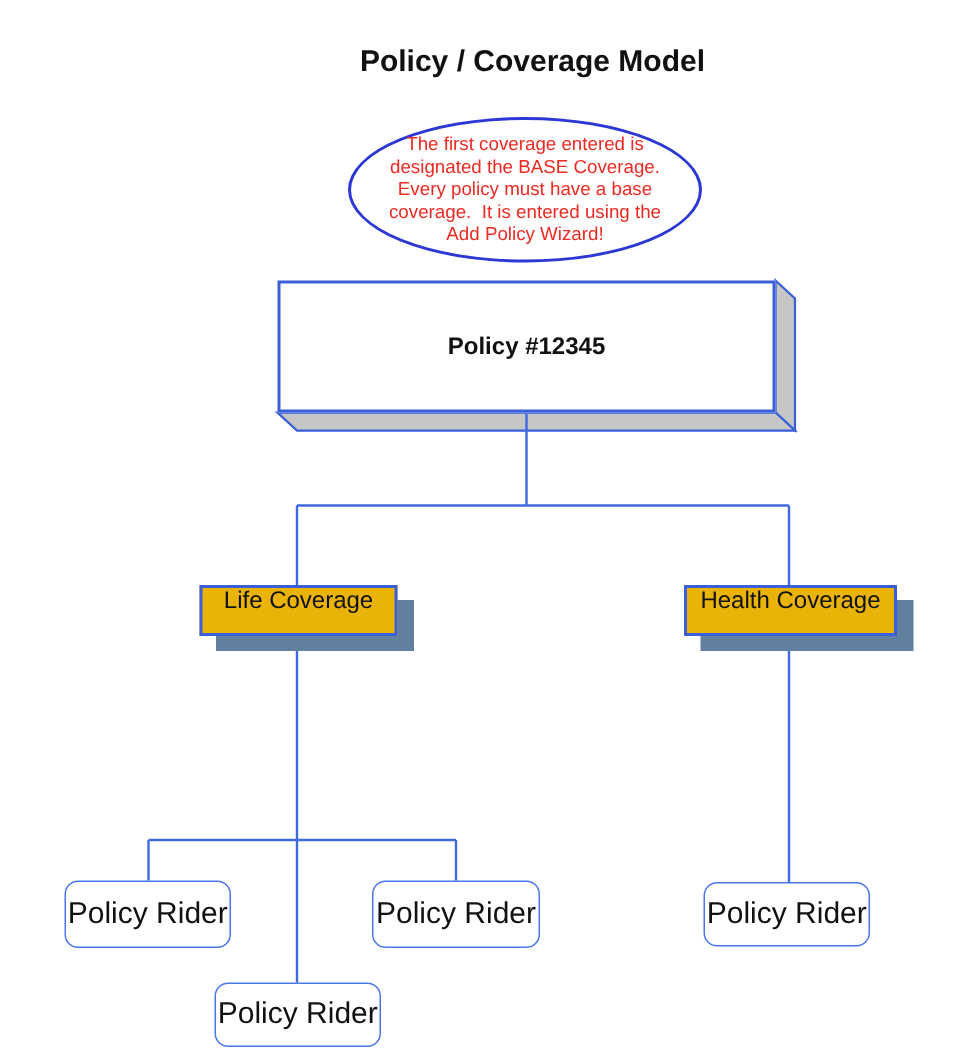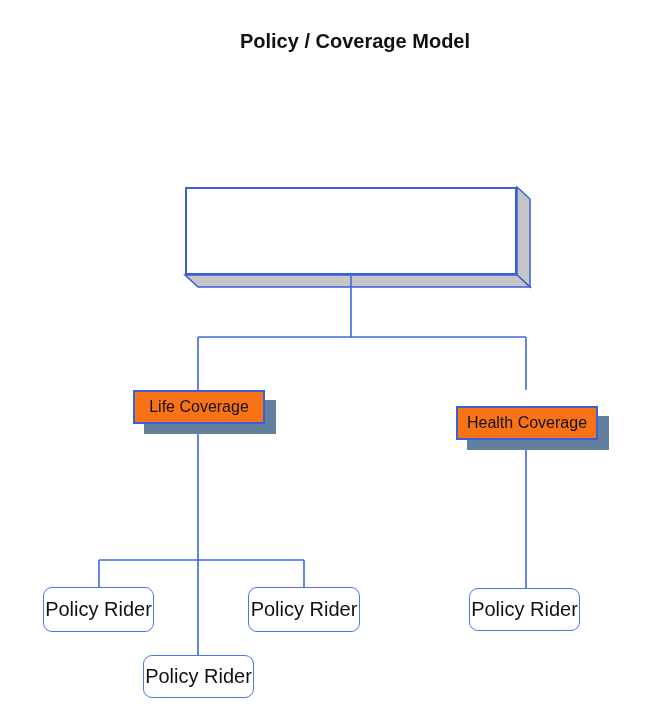--- a/index.html
+++ b/index.html
@@ -58,32 +58,32 @@
   .root-box .line{
     font-size:16px;
     font-weight:bold;
     color:#111111;
     line-height:21px;
     text-align:center;
   }
 
   
   .coverage-box{
-    background:#f97316;
+    background:#eab308;
     border:2px solid #3a5fd9;
     box-sizing:border-box;
     box-shadow:11px 10px 0 #61809f;
     display:flex;
-    align-items:center;
+    align-items:flex-start;
     justify-content:center;
     font-size:16px;
     color:#111111;
   }
   .coverage-life{left:133px; top:390px; width:132px; height:34px;}
-  .coverage-health{left:456px; top:390px; width:142px; height:34px;margin-top:16px;}
+  .coverage-health{left:456px; top:390px; width:142px; height:34px;}
 
   
   .rider-box{
     background:#ffffff;
     border:1.5px solid #4977e8;
     border-radius:9px;
     box-sizing:border-box;
     display:flex;
     align-items:center;
     justify-content:center;
@@ -109,22 +109,30 @@
 
     <path fill="none" stroke="#4169e1" stroke-width="1.6" d="M351,276 L351,337 M198,337 L526,337 M198,337 L198,390 M526,337 L526,390"></path>
 
     <path fill="none" stroke="#4169e1" stroke-width="1.6" d="M198,433 L198,655 M99,560 L304,560 M99,560 L99,587 M304,560 L304,587"></path>
 
     <path fill="none" stroke="#4169e1" stroke-width="1.6" d="M526,433 L526,588"></path>
   </svg>
 
   <div class="abs diagram-title">Policy / Coverage Model</div>
 
+  <div class="abs callout">
+    <div class="callout-text">The first coverage entered is
+designated the BASE Coverage.
+Every policy must have a base
+coverage.  It is entered using the
+Add Policy Wizard!</div>
+  </div>
 
   <div class="abs root-box">
+    <div class="line">Policy #12345</div>
   </div>
 
   <div class="abs coverage-box coverage-life">
     <span>Life Coverage</span>
   </div>
   <div class="abs coverage-box coverage-health">
     <span>Health Coverage</span>
   </div>
 
   <div class="abs rider-box rider-1">

